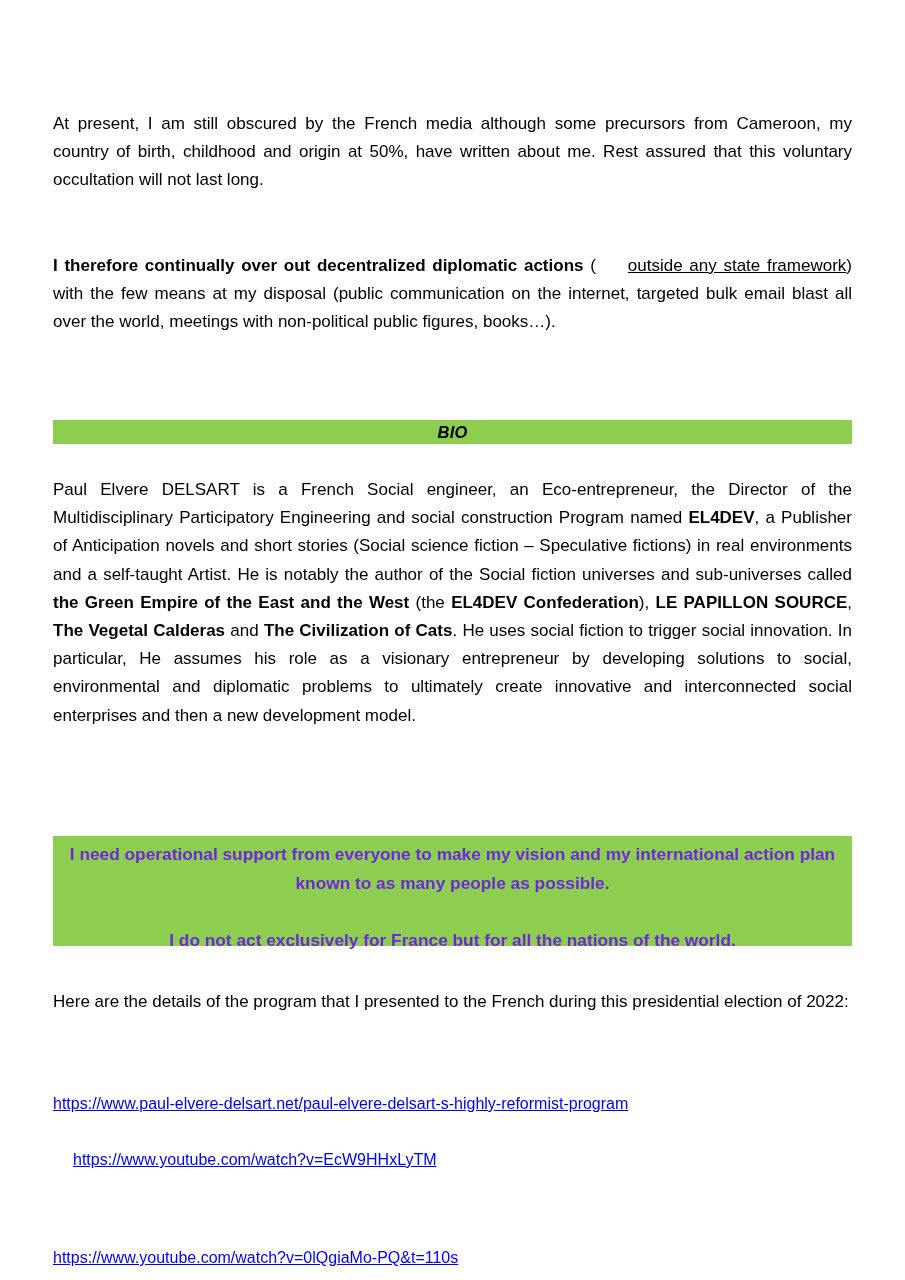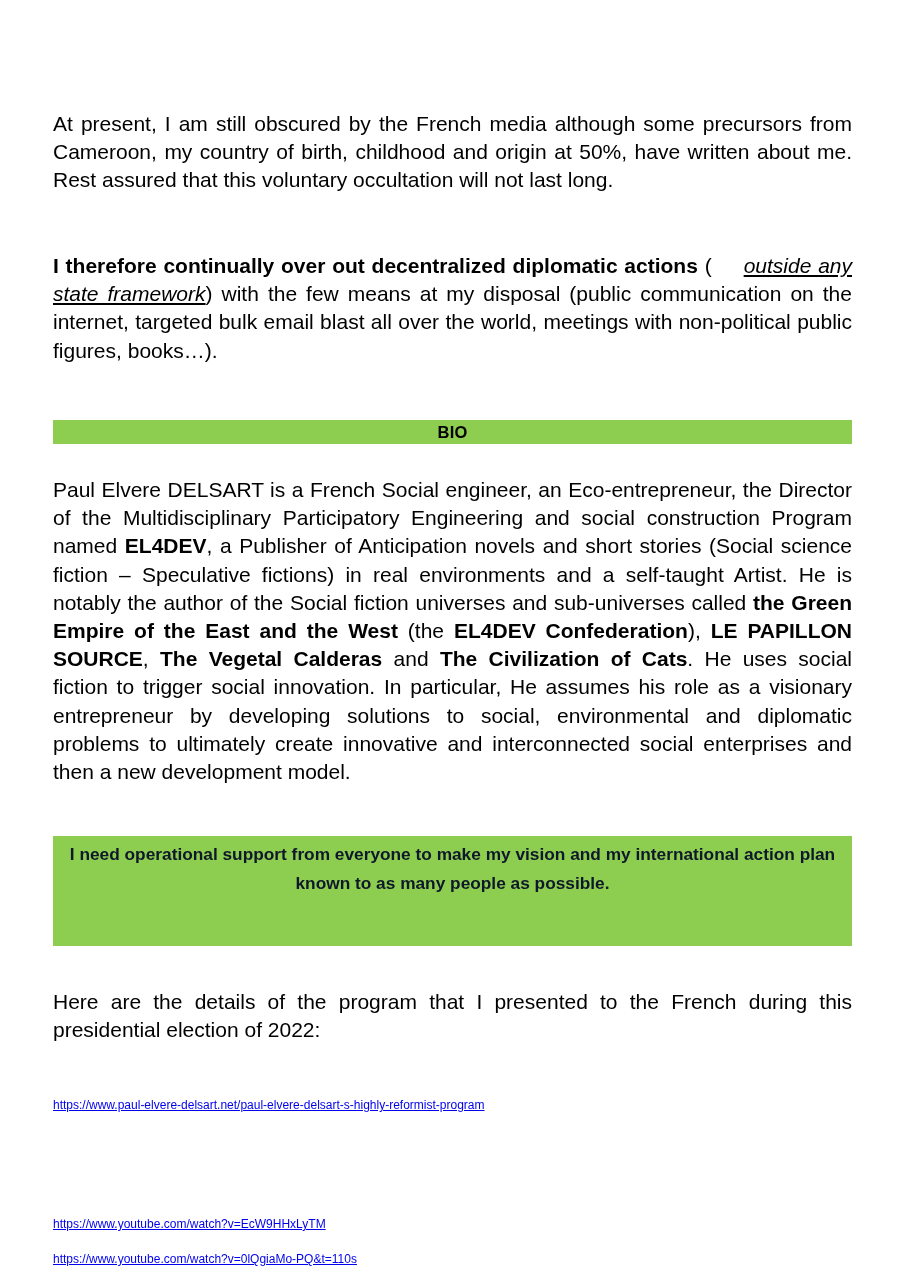--- a/index.html
+++ b/index.html
@@ -26,30 +26,29 @@
   .content {
     position: absolute;
     left: 53px;
     top: 0;
     width: 799px;
   }
 
   
   p.para {
     margin: 0;
-    font-size: 21px;
+    font-size: 17px;
     line-height: 28.2px;
     text-align: justify;
     text-justify: inter-word;
     -webkit-hyphens: none;
     hyphens: none;
   }
   .bold { font-weight: bold; }
   .ital-u {
-    font-style: italic;
     text-decoration: underline;
     margin-left: 32px;
   }
 
   
   .block { position: absolute; left: 0; width: 799px; }
 
   #para-media      { top: 110px; }
   #para-actions    { top: 252px; }
 
@@ -63,20 +62,21 @@
     background: #8DCE51;
     display: flex;
     align-items: center;
     justify-content: center;
   }
   .bio-banner span {
     font-size: 16.5px;
     font-weight: bold;
     letter-spacing: 0.2px;
     line-height: 1;
+    font-style: italic;
   }
 
   #para-bio        { top: 476px; }
 
   
   .callout {
     position: absolute;
     left: 0;
     top: 836px;
     width: 799px;
@@ -84,46 +84,46 @@
     background: #8DCE51;
     box-sizing: border-box;
     padding: 4px 12px 0 12px;
   }
   .callout p {
     margin: 0;
     text-align: center;
     font-weight: bold;
     font-size: 17.3px;
     line-height: 28.5px;
-    color: #0f172a;
+    color: #6d28d9;
   }
   .callout .spacer-line {
     height: 28.5px;
   }
 
   #para-program    { top: 988px; }
 
   .link {
     color: #0000EE;
     text-decoration: underline;
-    font-size: 12px;
+    font-size: 16px;
     line-height: 28.2px;
     display: inline;
     cursor: pointer;
   }
   .link-line {
     position: absolute;
     left: 0;
     width: 799px;
     font-size: 17.3px;
     line-height: 28.2px;
     white-space: nowrap;
   }
   #link-program-line { top: 1089px; }
-  #link-yt-1         { top: 1208px; }
+  #link-yt-1         { top: 1145px; margin-left: 20px; }
   #link-yt-2         { top: 1243px; }
 </style>
 </head>
 <body>
 
 <div class="page">
   <div class="content">
 
     <div class="block" id="para-media">
       <p class="para">At present, I am still obscured by the French media although some precursors from Cameroon, my country of birth, childhood and origin at 50%, have written about me. Rest assured that this voluntary occultation will not last long.</p>
@@ -137,20 +137,21 @@
       <span>BIO</span>
     </div>
 
     <div class="block" id="para-bio">
       <p class="para"><span>Paul Elvere DELSART is a French Social engineer, an Eco-entrepreneur, the Director of the Multidisciplinary Participatory Engineering and social construction Program named </span><span class="bold">EL4DEV</span><span>, a Publisher of Anticipation novels and short stories (Social science fiction – Speculative fictions) in real environments and a self-taught Artist. He is notably the author of the Social fiction universes and sub-universes called </span><span class="bold">the Green Empire of the East and the West</span><span> (the </span><span class="bold">EL4DEV Confederation</span><span>), </span><span class="bold">LE PAPILLON SOURCE</span><span>, </span><span class="bold">The Vegetal Calderas</span><span> and </span><span class="bold">The Civilization of Cats</span><span>. He uses social fiction to trigger social innovation. In particular, He assumes his role as a visionary entrepreneur by developing solutions to social, environmental and diplomatic problems to ultimately create innovative and interconnected social enterprises and then a new development model.</span></p>
     </div>
 
     <div class="callout">
       <p>I need operational support from everyone to make my vision and my international action plan known to as many people as possible.</p>
       <div class="spacer-line"></div>
+      <p>I do not act exclusively for France but for all the nations of the world.</p>
     </div>
 
     <div class="block" id="para-program">
       <p class="para">Here are the details of the program that I presented to the French during this presidential election of 2022:</p>
     </div>
 
     <div class="link-line" id="link-program-line">
       <span class="link">https://www.paul-elvere-delsart.net/paul-elvere-delsart-s-highly-reformist-program</span>
     </div>
     <div class="link-line" id="link-yt-1">

